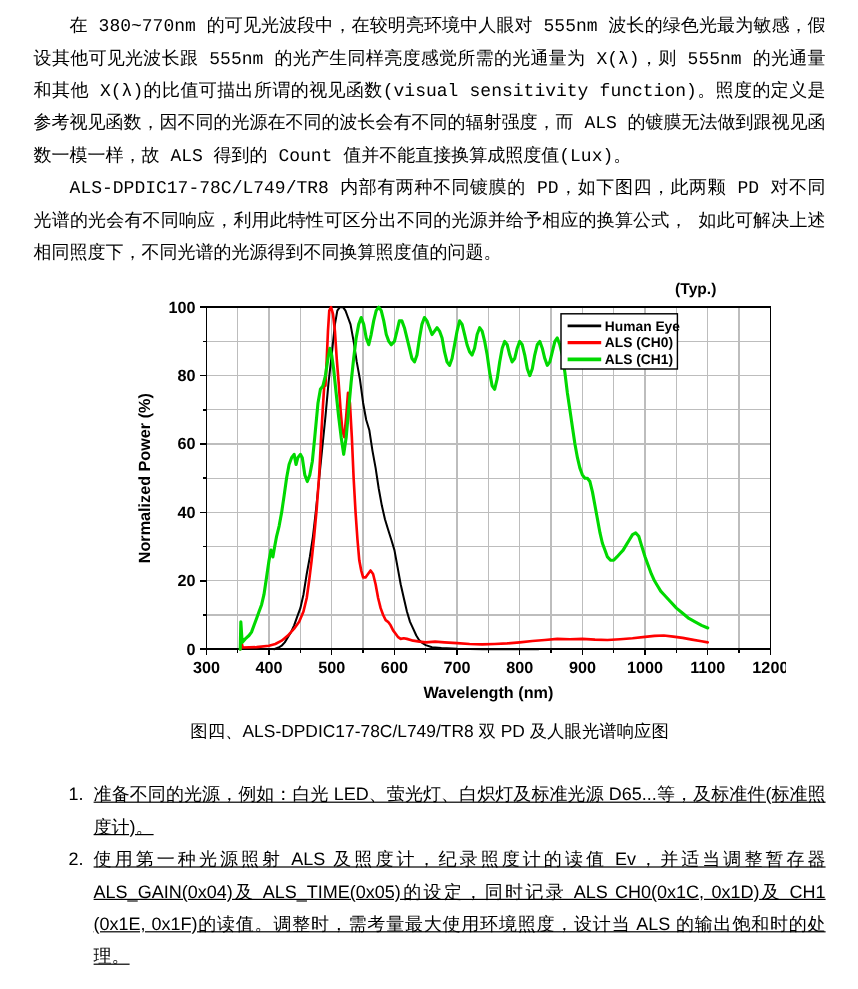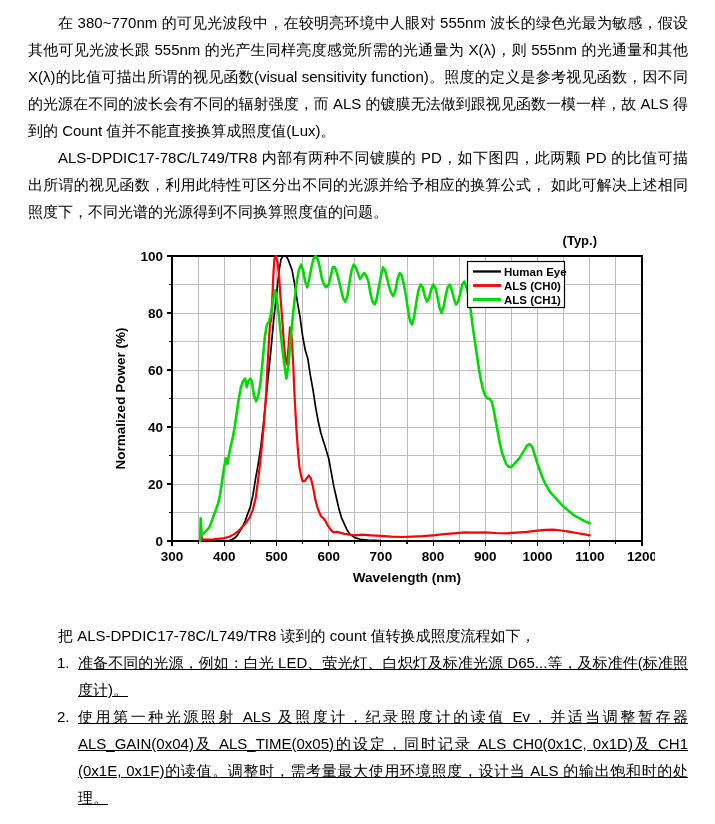--- a/index.html
+++ b/index.html
@@ -11,20 +11,21 @@
     color: #000000;
     overflow: hidden;
   }
   .content { padding: 9px 27px 0 28px; width: 715px; }
   .body-para {
     margin: 0;
     font-size: 15px;
     line-height: 27px;
     text-align: justify;
     text-indent: 2em;
+    font-family: Liberation Mono, monospace;
   }
   .figure { margin: 1px 0 0 82px; }
   .figure svg { display: block; }
   .caption {
     margin: 6px 0 0 -82px;
     width: 660px;
     text-align: center;
     font-size: 14.5px;
     line-height: 21px;
   }
@@ -49,21 +50,21 @@
   .legend-label { font: bold 11.5px "Liberation Sans", sans-serif; fill: #000; }
   .typ-label { font: bold 13px "Liberation Sans", sans-serif; fill: #000; }
 </style>
 </head>
 <body>
 
 <div class="content">
 
   <p class="body-para">在 380~770nm 的可见光波段中，在较明亮环境中人眼对 555nm 波长的绿色光最为敏感，假设其他可见光波长跟 555nm 的光产生同样亮度感觉所需的光通量为 X(λ)，则 555nm 的光通量和其他 X(λ)的比值可描出所谓的视见函数(visual sensitivity function)。照度的定义是参考视见函数，因不同的光源在不同的波长会有不同的辐射强度，而 ALS 的镀膜无法做到跟视见函数一模一样，故 ALS 得到的 Count 值并不能直接换算成照度值(Lux)。</p>
 
-  <p class="body-para">ALS-DPDIC17-78C/L749/TR8 内部有两种不同镀膜的 PD，如下图四，此两颗 PD 的比值可描出所谓的视见函数，利用此特性可区分出不同的光源并给予相应的换算公式， 如此可解决上述相同照度下，不同光谱的光源得到不同换算照度值的问题。</p>
+  <p class="body-para">ALS-DPDIC17-78C/L749/TR8 内部有两种不同镀膜的 PD，如下图四，此两颗 PD 对不同光谱的光会有不同响应，利用此特性可区分出不同的光源并给予相应的换算公式， 如此可解决上述相同照度下，不同光谱的光源得到不同换算照度值的问题。</p>
 
   <figure class="figure">
     <svg id="chart-svg" width="545" height="368" viewBox="0 0 545 368">
         <line x1="88.11111111111111" y1="30" x2="88.11111111111111" y2="315" stroke="#bdbdbd" stroke-width="1" shape-rendering="crispEdges"></line>
         <line x1="114.22222222222223" y1="30" x2="114.22222222222223" y2="315" stroke="#bdbdbd" stroke-width="1" shape-rendering="crispEdges"></line>
         <line x1="140.33333333333331" y1="30" x2="140.33333333333331" y2="315" stroke="#bdbdbd" stroke-width="1" shape-rendering="crispEdges"></line>
         <line x1="166.44444444444446" y1="30" x2="166.44444444444446" y2="315" stroke="#bdbdbd" stroke-width="1" shape-rendering="crispEdges"></line>
         <line x1="192.55555555555557" y1="30" x2="192.55555555555557" y2="315" stroke="#bdbdbd" stroke-width="1" shape-rendering="crispEdges"></line>
         <line x1="218.66666666666666" y1="30" x2="218.66666666666666" y2="315" stroke="#bdbdbd" stroke-width="1" shape-rendering="crispEdges"></line>
         <line x1="244.77777777777777" y1="30" x2="244.77777777777777" y2="315" stroke="#bdbdbd" stroke-width="1" shape-rendering="crispEdges"></line>
@@ -148,24 +149,24 @@
           </g>
           <g>
             <line x1="363" y1="73.5" x2="391" y2="73.5" stroke="#00d900" stroke-width="3.2"></line>
             <text x="394" y="77.5" class="legend-label">ALS (CH1)</text>
           </g>
         </g>
         <text x="487" y="19" text-anchor="end" class="typ-label">(Typ.)</text>
         <text x="297" y="356" text-anchor="middle" class="axis-title">Wavelength (nm)</text>
         <text x="0" y="0" text-anchor="middle" class="axis-title" transform="translate(15,172.5) rotate(-90)">Normalized Power (%)</text>
       </svg>
+    <figcaption class="caption">图四、ALS-DPDIC17-78C/L749/TR8  双 PD 及人眼光谱响应图</figcaption>
   </figure>
 
   <div class="steps">
-    <p class="steps-intro">把 ALS-DPDIC17-78C/L749/TR8 读到的 count 值转换成照度流程如下，</p>
     <div class="step-list">
       <div class="step">
         <span class="step-num">1.</span>
         <span class="step-text">准备不同的光源，例如：白光 LED、萤光灯、白炽灯及标准光源 D65...等，及标准件(标准照度计)。</span>
       </div>
       <div class="step">
         <span class="step-num">2.</span>
         <span class="step-text">使用第一种光源照射 ALS 及照度计，纪录照度计的读值 Ev，并适当调整暂存器 ALS_GAIN(0x04)及 ALS_TIME(0x05)的设定，同时记录 ALS CH0(0x1C, 0x1D)及 CH1 (0x1E, 0x1F)的读值。调整时，需考量最大使用环境照度，设计当 ALS 的输出饱和时的处理。</span>
       </div>
     </div>

